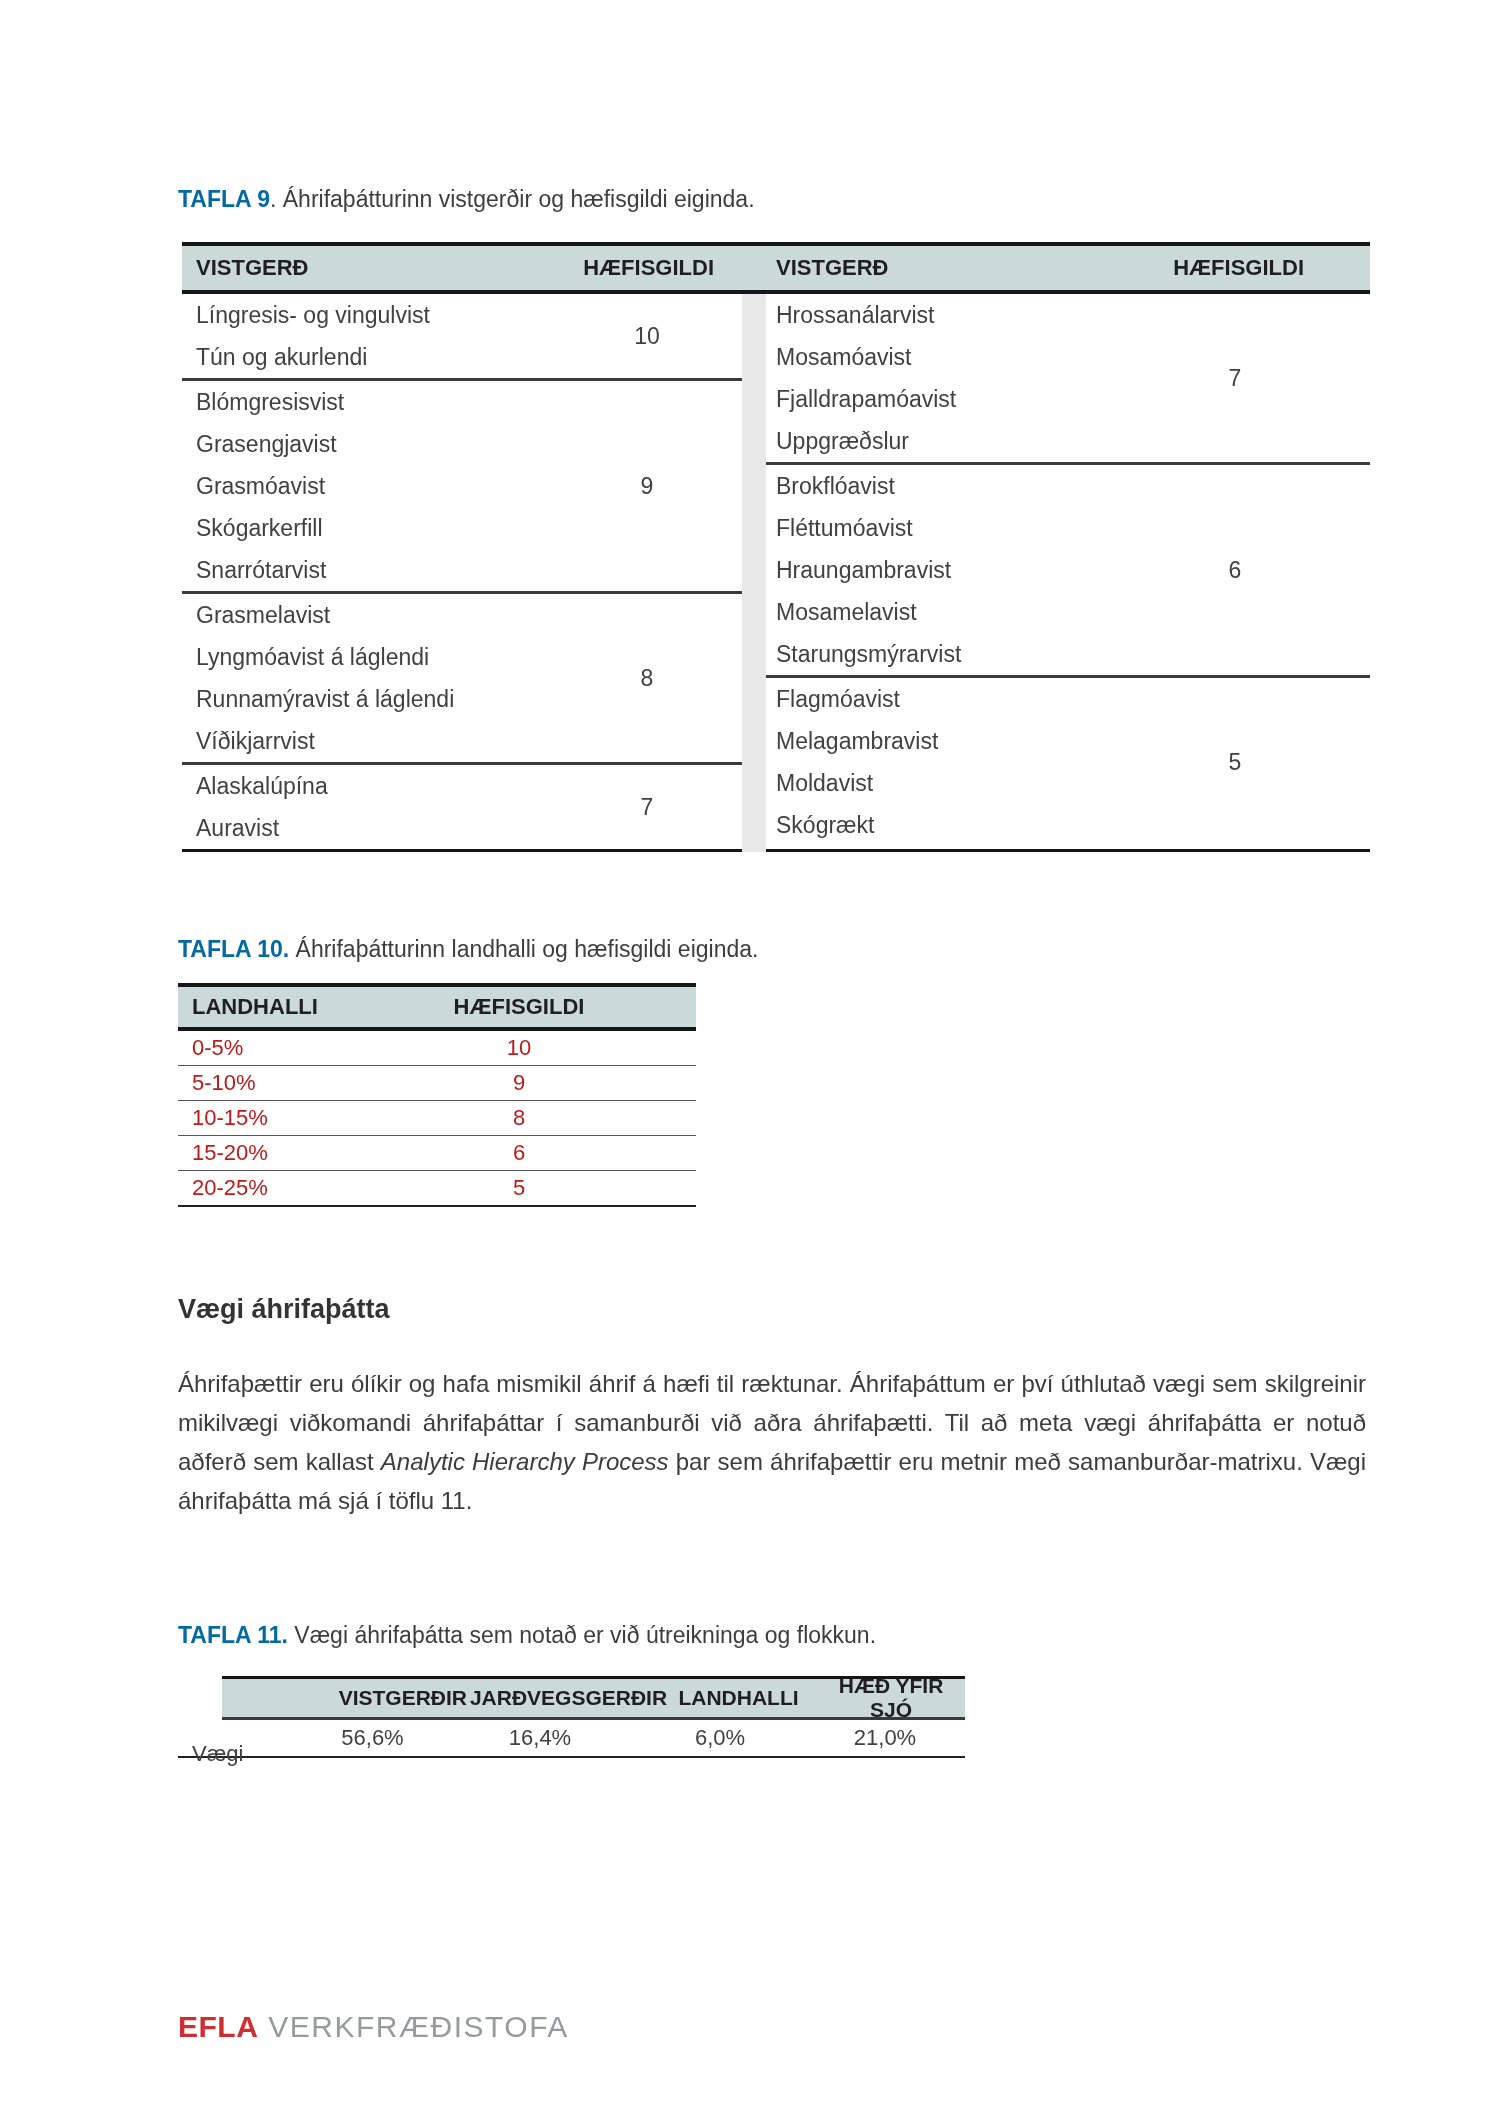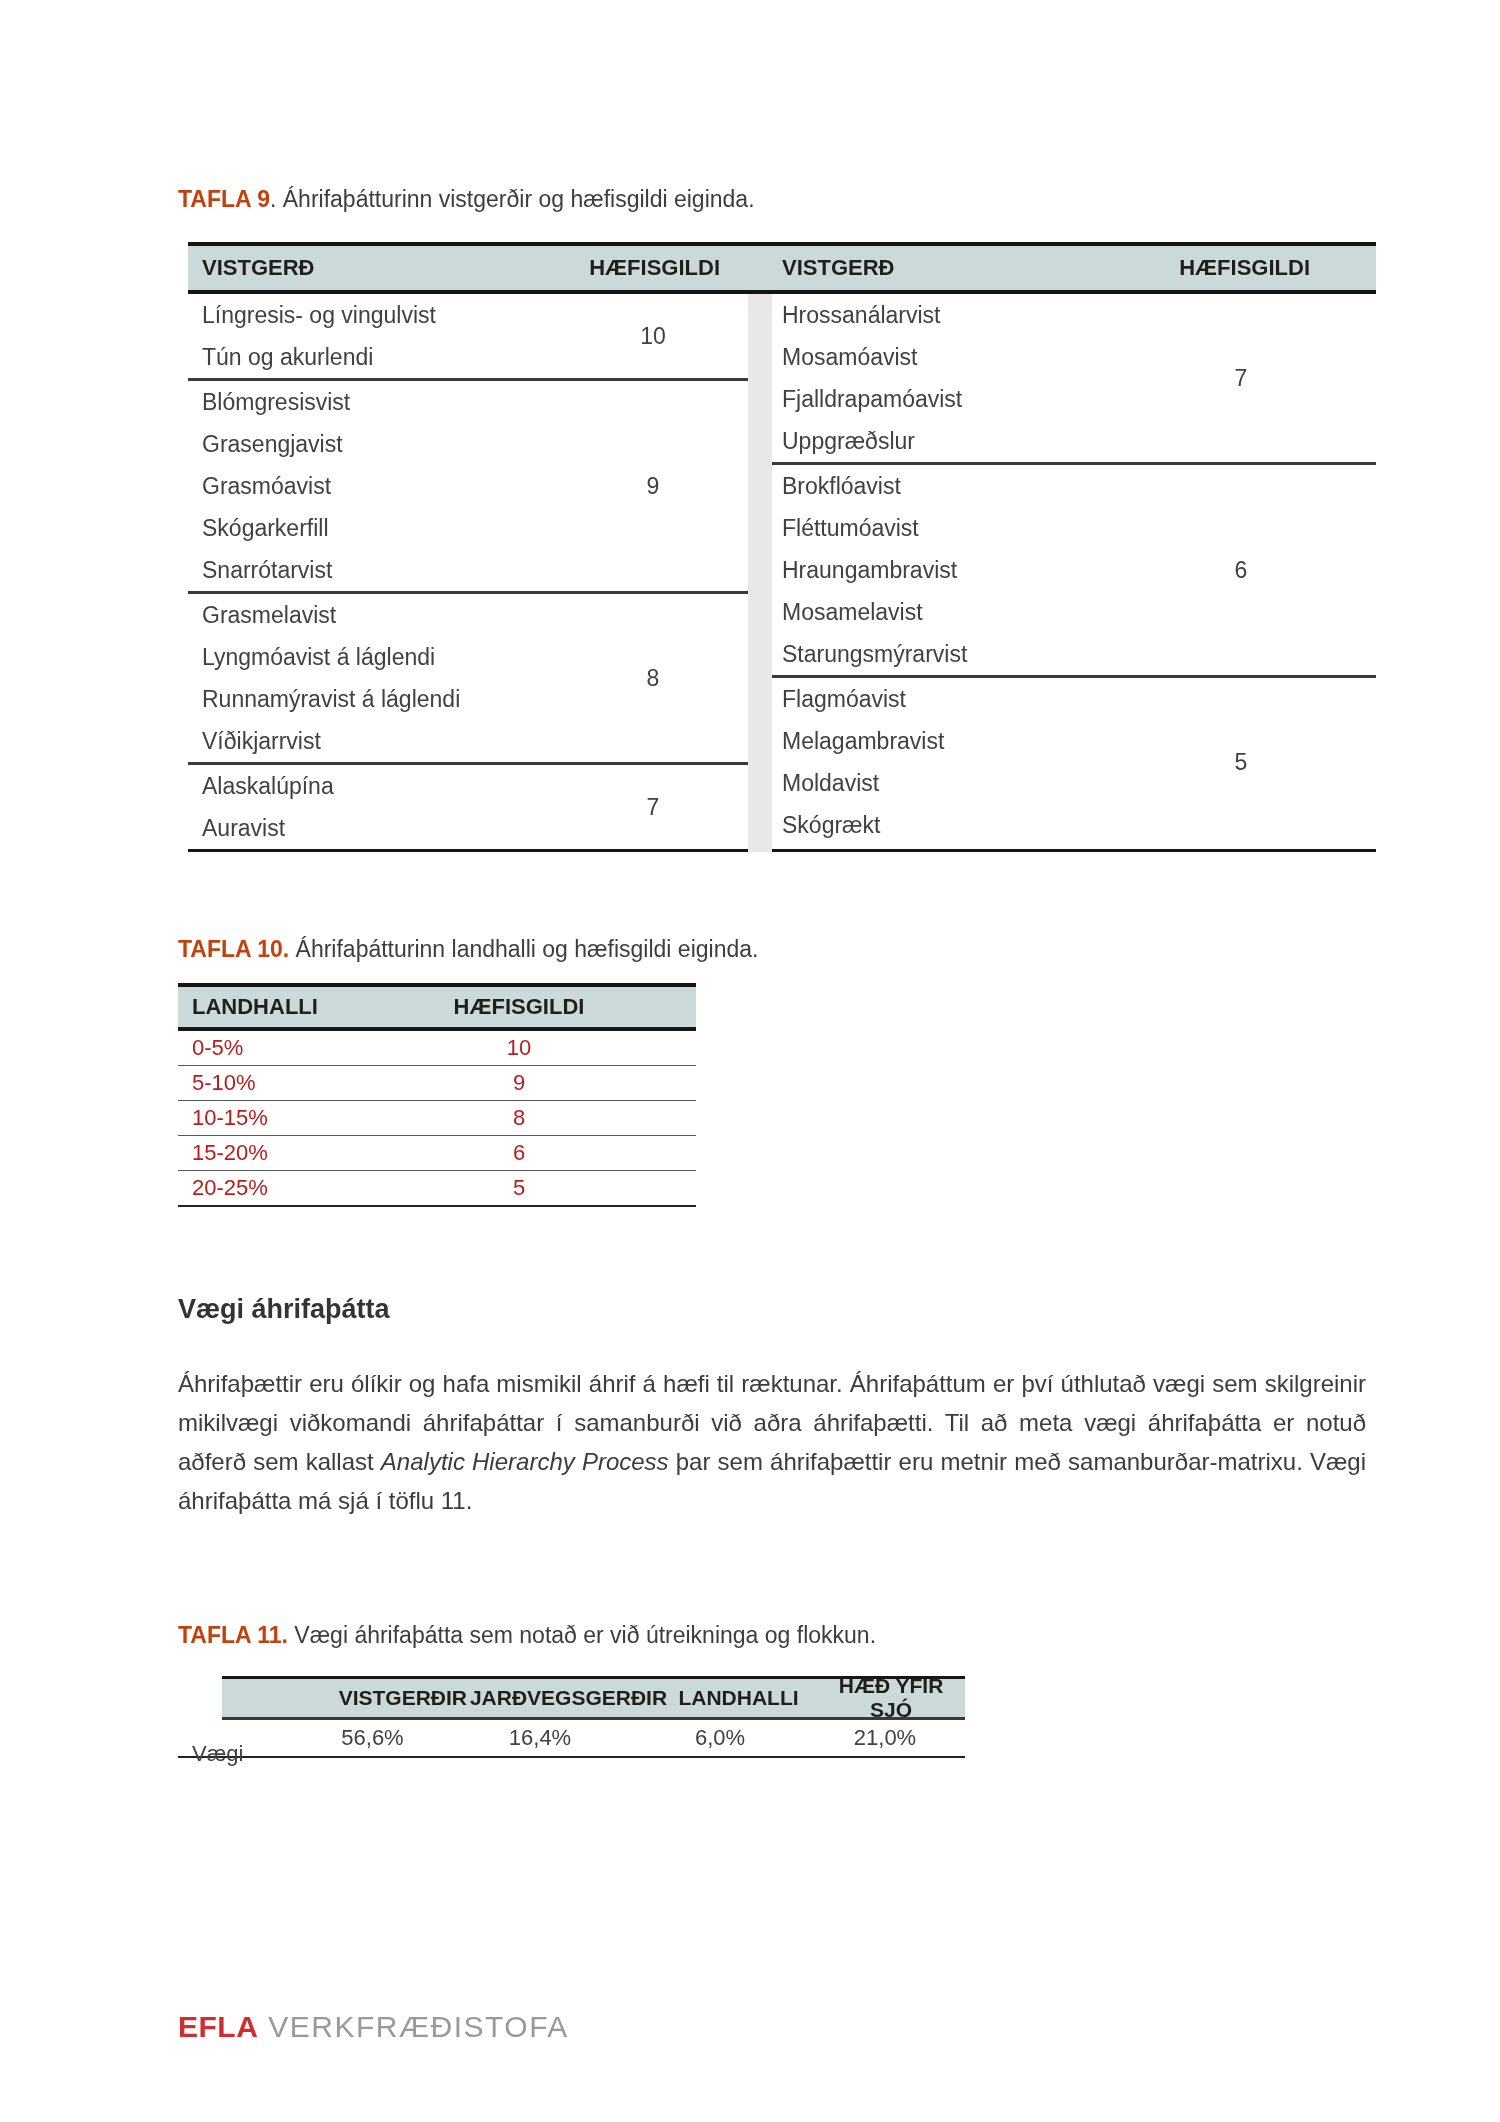--- a/index.html
+++ b/index.html
@@ -1,24 +1,24 @@
 <!DOCTYPE html>
 <html><head>
 <meta charset="utf-8">
 <style>
   html,body{margin:0;padding:0;background:#888;}
   .page{position:relative;width:1500px;height:2122px;background:#ffffff;
         font-family:"Liberation Sans",sans-serif;overflow:hidden;margin:0 auto;}
 
   
   .caption{position:absolute;left:178px;font-size:23px;color:#3d3d3d;white-space:nowrap;}
-  .caption .cap-label{color:#c2410c;font-weight:700;}
-
-  
-  .t9{position:absolute;left:188px;top:242px;width:1188px;}
+  .caption .cap-label{color:#0369a1;font-weight:700;}
+
+  
+  .t9{position:absolute;left:182px;top:242px;width:1188px;}
   .t9-header{display:flex;align-items:center;height:44px;background:#ccd9d9;
              border-top:4px solid #161616;border-bottom:4px solid #161616;
              font-weight:700;font-size:22px;color:#1f1f1f;}
   .t9h-left{width:560px;display:flex;justify-content:space-between;align-items:center;}
   .t9h-gap{width:24px;}
   .t9h-right{width:604px;display:flex;justify-content:space-between;align-items:center;}
   .t9h-left .hn{padding-left:14px;} .t9h-left .hv{padding-right:28px;}
   .t9h-right .hn{padding-left:10px;} .t9h-right .hv{padding-right:66px;}
 
   .t9-body{display:flex;align-items:stretch;}

